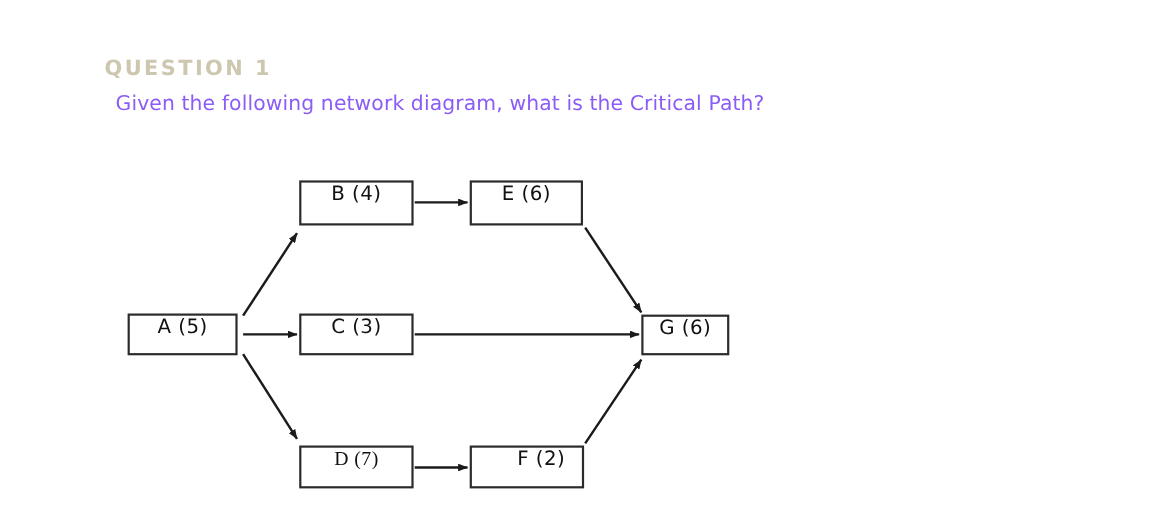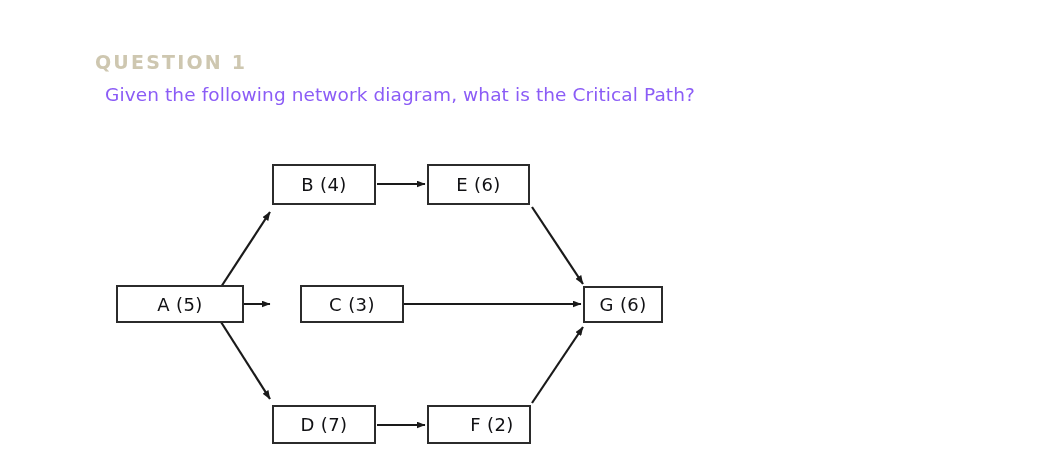--- a/index.html
+++ b/index.html
@@ -45,21 +45,20 @@
     position: absolute;
     left: 0;
     top: 0;
   }
   .node-box {
     position: absolute;
     box-sizing: border-box;
     border: 2px solid #2b2b2b;
     background: #ffffff;
     display: flex;
-    align-items: center;
     justify-content: center;
     font-size: 18px;
     color: #111114;
     letter-spacing: 0.4px;
   }
 </style>
 </head>
 <body>
 
 <div>
@@ -80,30 +79,30 @@
           <line x1="221" y1="304" x2="270" y2="304" stroke="#1a1a1a" stroke-width="2.2" marker-end="url(#arrowhead)"></line>
           <line x1="221" y1="322" x2="270" y2="399" stroke="#1a1a1a" stroke-width="2.2" marker-end="url(#arrowhead)"></line>
           <line x1="377" y1="184" x2="425" y2="184" stroke="#1a1a1a" stroke-width="2.2" marker-end="url(#arrowhead)"></line>
           <line x1="377" y1="304" x2="581" y2="304" stroke="#1a1a1a" stroke-width="2.2" marker-end="url(#arrowhead)"></line>
           <line x1="377" y1="425" x2="425" y2="425" stroke="#1a1a1a" stroke-width="2.2" marker-end="url(#arrowhead)"></line>
           <line x1="532" y1="207" x2="583" y2="284" stroke="#1a1a1a" stroke-width="2.2" marker-end="url(#arrowhead)"></line>
           <line x1="532" y1="403" x2="583" y2="327" stroke="#1a1a1a" stroke-width="2.2" marker-end="url(#arrowhead)"></line>
         </g>
     </svg>
     <div id="node-layer">
-        <div class="node-box" style="left: 116px; top: 285px; width: 128px; height: 38px; border-color: rgb(43, 43, 43);">
+        <div class="node-box" style="left: 116px; top: 285px; width: 100px; height: 38px; border-color: rgb(43, 43, 43);">
           <span>A (5)</span>
         </div>
         <div class="node-box" style="left: 272px; top: 164px; width: 104px; height: 41px; border-color: rgb(43, 43, 43);">
           <span>B (4)</span>
         </div>
-        <div class="node-box" style="left: 272px; top: 285px; width: 104px; height: 38px; border-color: rgb(43, 43, 43); margin-left: 28px;">
+        <div class="node-box" style="left: 272px; top: 285px; width: 104px; height: 38px; border-color: rgb(43, 43, 43);">
           <span>C (3)</span>
         </div>
-        <div class="node-box" style="left: 272px; top: 405px; width: 104px; height: 39px; border-color: rgb(43, 43, 43);">
+        <div class="node-box" style="left: 272px; top: 405px; width: 104px; height: 39px; border-color: rgb(43, 43, 43); font-family: Liberation Serif, serif;">
           <span>D (7)</span>
         </div>
         <div class="node-box" style="left: 427px; top: 164px; width: 103px; height: 41px; border-color: rgb(43, 43, 43);">
           <span>E (6)</span>
         </div>
         <div class="node-box" style="left: 427px; top: 405px; width: 104px; height: 39px; border-color: rgb(43, 43, 43); padding-left: 26px;">
           <span>F (2)</span>
         </div>
         <div class="node-box" style="left: 583px; top: 286px; width: 80px; height: 37px; border-color: rgb(43, 43, 43);">
           <span>G (6)</span>

